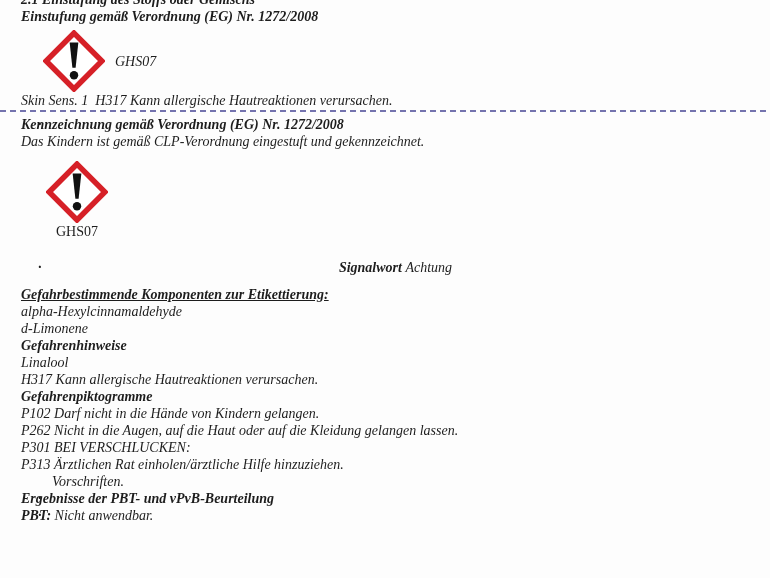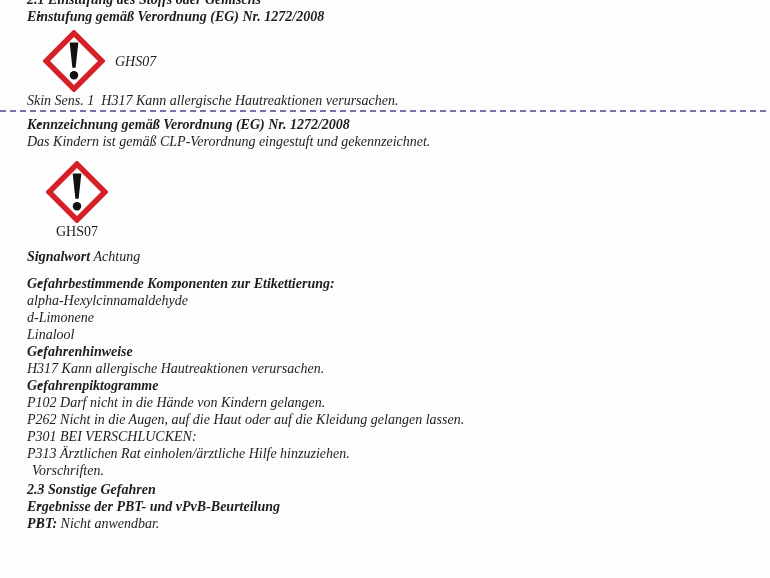--- a/index.html
+++ b/index.html
@@ -15,33 +15,33 @@
     width: 770px;
     margin-top: -9px;
     font-family: "Liberation Serif", "DejaVu Serif", serif;
     font-style: italic;
     font-size: 14px;
     line-height: 17px;
     color: #1d1d1d;
   }
   .line {
     position: relative;
-    padding-left: 27px;
+    padding-left: 21px;
     white-space: nowrap;
   }
   .bulleted::before {
     content: "\00B7";
     position: absolute;
     left: 38px;
     top: 0;
     font-weight: bold;
   }
   .bold { font-weight: bold; }
   .upright { font-style: normal; }
-  .indent2 { padding-left: 32px; }
+  .indent2 { padding-left: 52px; }
   .divider {
     height: 2px;
     margin: 1px 0 4px 0;
     background: repeating-linear-gradient(90deg,
       #7473ae 0px, #7473ae 6px,
       transparent 6px, transparent 10px);
   }
   .picto-row-1 {
     display: flex;
     align-items: center;
@@ -51,22 +51,22 @@
   }
   .picto-block-2 {
     margin: 11px 0 0 46px;
     width: 62px;
     display: flex;
     flex-direction: column;
     align-items: center;
   }
   .ghs-svg { width: 62px; height: 62px; display: block; }
   .picto-label { white-space: nowrap; }
-  .mt-sig  { margin-top: 8px; }
-  .mt-comp { margin-top: 10px; }
+  .mt-sig  { margin-top: 19px; text-align: center; }
+  .mt-comp { margin-top: 10px; text-decoration: underline; }
   .mt-23   { margin-top: 2px; }
 </style>
 </head>
 <body>
 
 <div class="page">
 
   <div class="line bulleted bold">2.1 Einstufung des Stoffs oder Gemischs</div>
   <div class="line bulleted bold">Einstufung gemäß Verordnung (EG) Nr. 1272/2008</div>
 
@@ -93,29 +93,28 @@
       <circle cx="50" cy="73" r="6.8" fill="#111111"></circle>
     </svg>
     <span class="picto-label upright">GHS07</span>
   </div>
 
   <div class="line bulleted mt-sig"><span class="bold">Signalwort</span><span>&nbsp;</span><span>Achtung</span></div>
 
   <div class="line bulleted bold mt-comp">Gefahrbestimmende Komponenten zur Etikettierung:</div>
   <div class="line">alpha-Hexylcinnamaldehyde</div>
   <div class="line">d-Limonene</div>
+  <div class="line bulleted bold">Gefahrenhinweise</div>
+
   <div class="line">Linalool</div>
-
-  <div class="line bulleted bold">Gefahrenhinweise</div>
   <div class="line">H317 Kann allergische Hautreaktionen verursachen.</div>
 
   <div class="line bulleted bold">Gefahrenpiktogramme</div>
   <div class="line">P102 Darf nicht in die Hände von Kindern gelangen.</div>
   <div class="line">P262 Nicht in die Augen, auf die Haut oder auf die Kleidung gelangen lassen.</div>
   <div class="line">P301 BEI VERSCHLUCKEN:</div>
   <div class="line">P313 Ärztlichen Rat einholen/ärztliche Hilfe hinzuziehen.</div>
   <div class="line indent2">Vorschriften.</div>
 
-  <div class="line bulleted bold mt-23">2.3 Sonstige Gefahren</div>
   <div class="line bulleted bold">Ergebnisse der PBT- und vPvB-Beurteilung</div>
   <div class="line bulleted"><span class="bold">PBT:</span><span>&nbsp;</span><span>Nicht anwendbar.</span></div>
 
 </div>
 
 </body></html>

